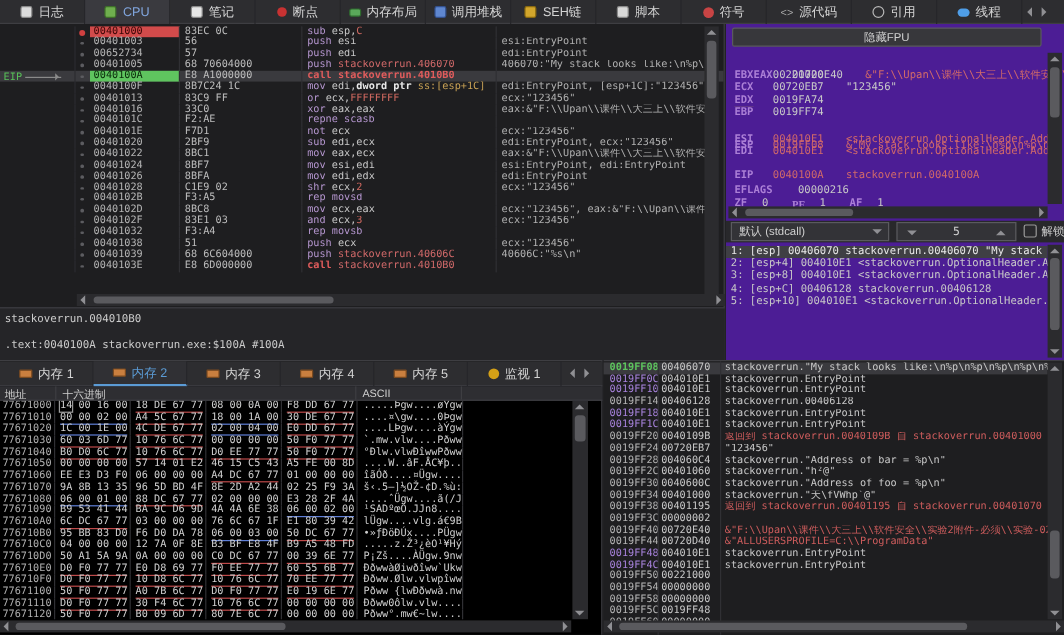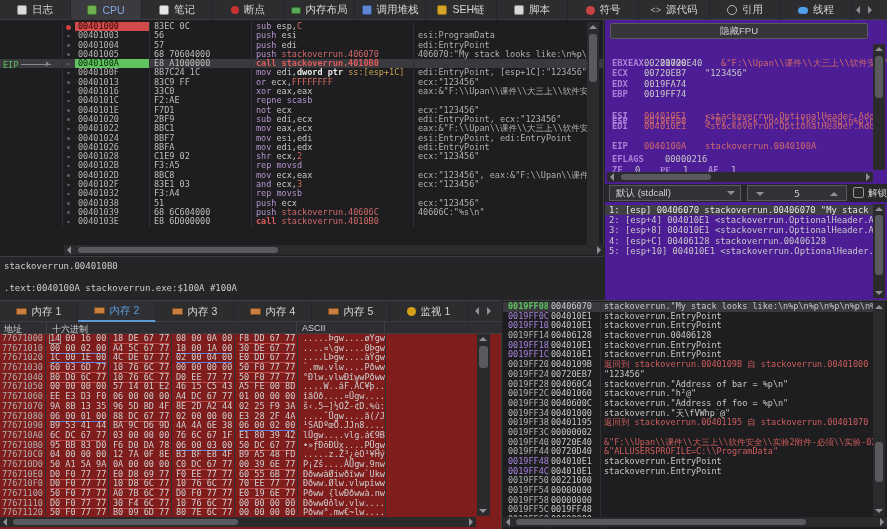--- a/index.html
+++ b/index.html
@@ -93,21 +93,21 @@
   .spinner .tri.down{position:absolute;left:8px;top:6px}
   .spinner .tri.up{position:absolute;right:8px;top:6px}
   .chkbox{position:absolute;left:248px;top:3px;width:11px;height:11px;border:1px solid #9a9a9a;
     border-radius:2px;background:#2a2a2d}
   .chklbl{position:absolute;left:263px;top:3px;font-size:9.5px;color:#d0d0d0;font-family:"Liberation Sans",sans-serif}
   .argrow{position:absolute;left:0;width:268px;height:10.2px;font-size:8.8px;line-height:10.2px;
     padding-left:4px;white-space:nowrap;overflow:hidden;color:#c8c8c8}
   .argrow.sel{background:#3f3f44;color:#e8e8e8}
 
   
-  .dumppanel{position:absolute;left:0;top:300px;width:502px;height:229px;background:#7f1d1d;
+  .dumppanel{position:absolute;left:0;top:300px;width:502px;height:229px;background:#000000;
     border-top:1px solid #3e3e42;border-right:1px solid #3e3e42}
   .dtabs{position:absolute;left:0;top:0;width:502px;height:21px;background:#2d2d30;display:flex;
     border-bottom:1px solid #3e3e42}
   .dtab{width:78px;height:21px;display:flex;align-items:center;justify-content:center;gap:5px;
     font-family:"Liberation Sans",sans-serif;font-size:10.5px;color:#d4d4d4;border-right:1px solid #26262a}
   .dtab.active{background:#303034;color:#5b9bd5;border-bottom:2px solid #5b9bd5}
   .i-dchip{background:#c97f3f;border:1px solid #7a4a20;width:11px;height:7px;border-radius:1px}
   .i-watch{background:#d4a017;border-radius:50%;width:9px;height:9px}
   .dhead{position:absolute;left:0;top:21px;width:502px;height:12px;background:#2e2e32;
     border-bottom:1px solid #3e3e42;font-size:9px;color:#cfcfcf;font-family:"Liberation Sans",sans-serif}
@@ -211,28 +211,28 @@
           <span class="dcomm"></span>
         </div>
         <div class="drow">
           <span class="dgut"></span>
           <span class="ddot">
             <i></i>
           </span>
           <span class="daddr">00401003</span>
           <span class="dbytes">56</span>
           <span class="dinstr"><span class="seg-mn">push </span><span>esi</span></span>
-          <span class="dcomm">esi:ProgramData</span>
-        </div>
-        <div class="drow">
-          <span class="dgut"></span>
-          <span class="ddot">
-            <i></i>
-          </span>
-          <span class="daddr">00401004</span>
+          <span class="dcomm">esi:EntryPoint</span>
+        </div>
+        <div class="drow">
+          <span class="dgut"></span>
+          <span class="ddot">
+            <i></i>
+          </span>
+          <span class="daddr">00652734</span>
           <span class="dbytes">57</span>
           <span class="dinstr"><span class="seg-mn">push </span><span>edi</span></span>
           <span class="dcomm">edi:EntryPoint</span>
         </div>
         <div class="drow">
           <span class="dgut"></span>
           <span class="ddot">
             <i></i>
           </span>
           <span class="daddr">00401005</span>

